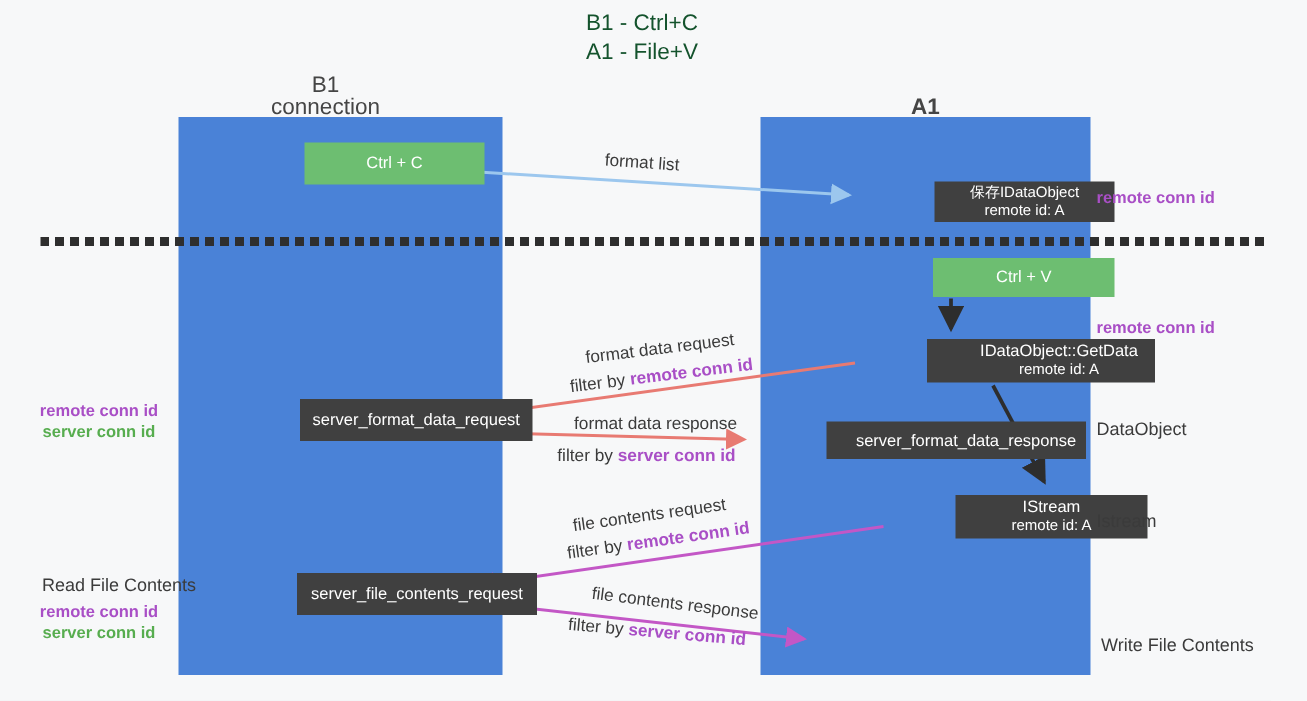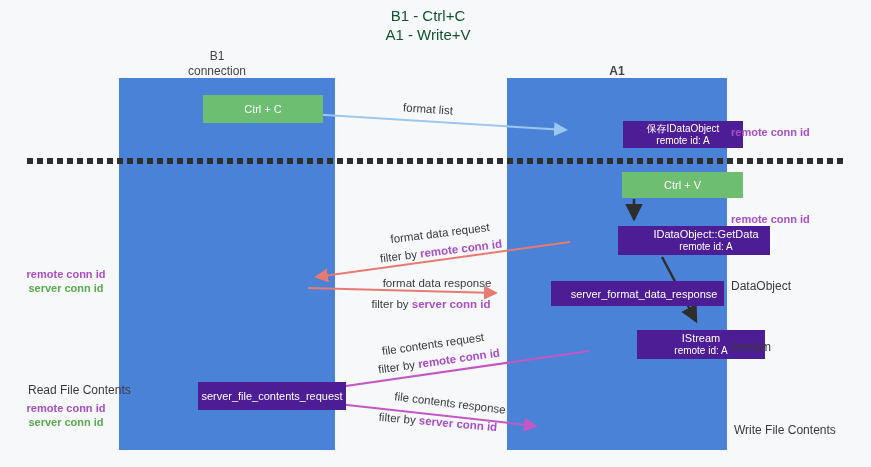--- a/index.html
+++ b/index.html
@@ -7,27 +7,27 @@
   .canvas{
     position:relative;width:871px;height:467px;background:#f7f8f9;
     overflow:hidden;
   }
   .abs{position:absolute;}
   .lane{background:#4a82d7;}
   .title{
     text-align:center;font-size:15px;line-height:19px;color:#14532d;
   }
   .lane-header{
-    text-align:center;font-size:12px;line-height:15px;color:#454545;
+    text-align:center;font-size:15px;line-height:15px;color:#454545;
   }
   .box{
     display:flex;flex-direction:column;align-items:center;justify-content:center;
     color:#ffffff;text-align:center;margin-left:48px;
   }
-  .box-orange{background:#4c1d95;}
+  .box-orange{background:#404040;}
   .box-green{background:#6dbe71;}
   .box .l1{font-size:11px;line-height:13px;white-space:nowrap;}
   .box .l2{font-size:10px;line-height:12px;white-space:nowrap;}
   .box-single{font-size:11px;white-space:nowrap;}
   .green-label{font-size:11px;}
   .dashed-line{
     height:6px;
     background:repeating-linear-gradient(to right,#2e2e2e 0 6px,transparent 6px 10px);
   }
   .flow-label{
@@ -44,21 +44,21 @@
   .greentxt{color:#57ad4f;}
   svg{position:absolute;left:0;top:0;pointer-events:none;}
 </style>
 </head>
 <body>
 
 <div class="canvas">
 
   <div class="abs title" style="left:328px;top:6px;width:200px;">
     <div>B1 - Ctrl+C</div>
-    <div>A1 - Write+V</div>
+    <div>A1 - File+V</div>
   </div>
 
   <div class="abs lane-header" style="left:157px;top:49px;width:120px;">
     <div>B1</div>
     <div>connection</div>
   </div>
   <div class="abs lane-header" style="left:557px;top:64px;width:120px;font-weight:bold;">
     <div>A1</div>
     <div>server</div>
   </div>
@@ -88,21 +88,24 @@
     <path d="M662,257 L696,321" stroke="#2d2d2d" stroke-width="2.5" fill="none" marker-end="url(#m-black)"></path>
     <path d="M570,242 L316,277" stroke="#e87a72" stroke-width="2" fill="none" marker-end="url(#m-salmon)"></path>
     <path d="M308,288 L496,293" stroke="#e87a72" stroke-width="2" fill="none" marker-end="url(#m-salmon)"></path>
     <path d="M589,351 L318,390" stroke="#c357c6" stroke-width="2" fill="none" marker-end="url(#m-orchid)"></path>
     <path d="M311,401 L536,426" stroke="#c357c6" stroke-width="2" fill="none" marker-end="url(#m-orchid)"></path>
   </svg>
 
   <div class="abs box box-green green-label" style="left:155px;top:95px;width:120px;height:28px;">
     <span class="box-single">Ctrl + C</span>
   </div>
-  <div class="abs box box-orange" style="left:150px;top:382px;width:148px;height:28px;">
+  <div class="abs box box-orange" style="left:152px;top:266px;width:155px;height:28px;">
+    <span class="box-single">server_format_data_request</span>
+  </div>
+  <div class="abs box box-orange" style="left:150px;top:382px;width:160px;height:28px;">
     <span class="box-single">server_file_contents_request</span>
   </div>
 
   <div class="abs box box-orange" style="left:575px;top:121px;width:120px;height:27px;">
     <span class="l2">保存IDataObject</span>
     <span class="l2">remote id: A</span>
   </div>
   <div class="abs box box-green" style="left:574px;top:172px;width:121px;height:26px;">
     <span class="box-single">Ctrl + V</span>
   </div>

